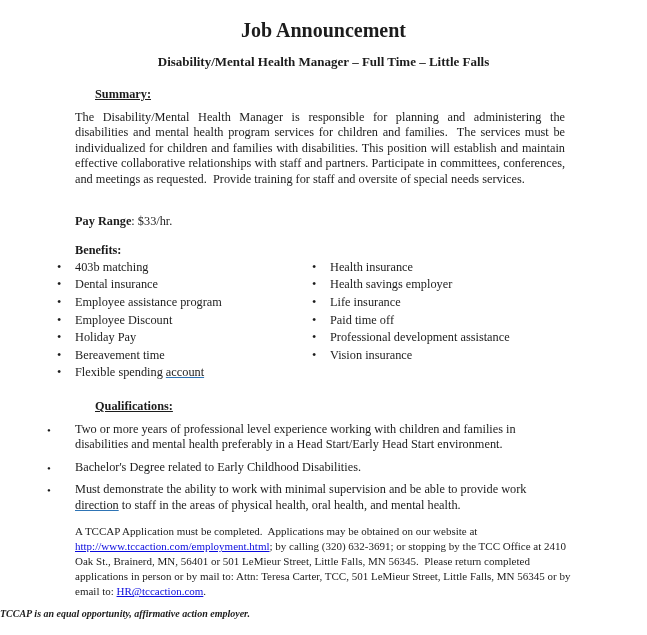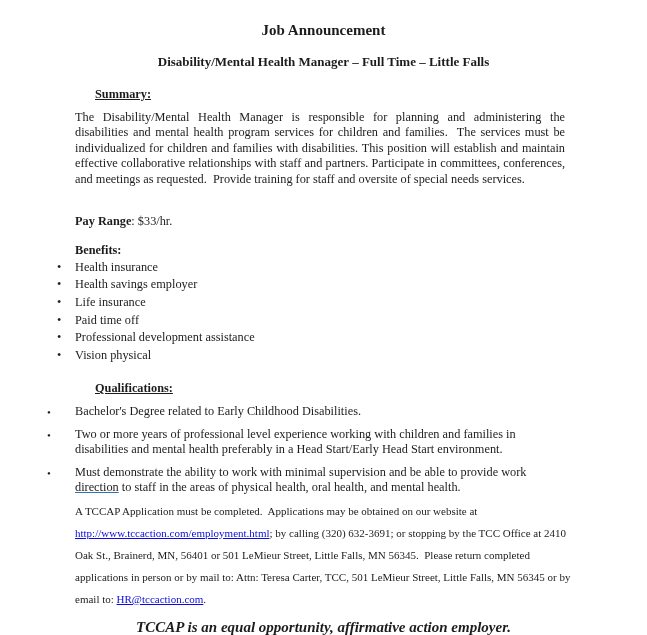--- a/index.html
+++ b/index.html
@@ -6,21 +6,21 @@
   .page{
     position:relative;
     width:647px;height:635px;
     box-sizing:border-box;
     padding-top:21px;
     background:#ffffff;
     font-family:"Liberation Serif","DejaVu Serif",serif;
     color:#1c1c1c;
     overflow:hidden;
   }
-  .title{text-align:center;font-weight:700;font-size:15px;line-height:18px;}
+  .title{text-align:center;font-weight:700;font-size:20px;line-height:18px;}
   .subtitle{text-align:center;font-weight:700;font-size:13px;line-height:20px;margin-top:13px;}
   .content{margin-left:75px;width:490px;font-size:12.3px;line-height:15.6px;}
   p{margin:0;}
   .heading{font-weight:700;}
   .underlined{text-decoration:underline;margin-left:20px;}
   .prewrap{white-space:pre-wrap;}
   .justify{text-align:justify;}
   .summary-heading{margin-top:15px;}
   .summary-p{margin-top:7px;}
   .pay-line{margin-top:26px;}
@@ -29,56 +29,65 @@
   .benefits-wrap{display:flex;margin-top:1px;}
   ul.bullets{list-style:none;margin:0;padding:0;}
   .col-left{width:255px;flex:0 0 255px;}
   .col-right{flex:1;}
   .bullets li{position:relative;margin-bottom:2px;}
   .bullets li::before{content:"\2022";position:absolute;left:-18px;}
   .quals-heading{margin-top:16px;}
   .quals{margin-top:0;}
   .quals li{margin-top:7px;margin-bottom:0;}
   .quals li::before{left:-28px;font-size:11px;top:1px;}
-  .small-text{font-size:11px;line-height:22px;margin-top:4px;width:505px;}
+  .small-text{font-size:11px;line-height:15px;margin-top:11px;width:505px;}
   a.link{color:#0b0bdd;text-decoration:underline;cursor:pointer;}
   .marked{text-decoration:underline;text-decoration-color:#2E74B5;text-decoration-thickness:1px;}
-  .footer{text-align:center;font-weight:700;font-style:italic;font-size:15px;margin-top:9px;}
+  .footer{font-weight:700;font-style:italic;font-size:10px;margin-top:9px;}
 </style>
 </head>
 <body>
 
 <div class="page">
 
   <div class="title">Job Announcement</div>
   <div class="subtitle">Disability/Mental Health Manager – Full Time – Little Falls</div>
 
   <div class="content">
 
     <div class="heading underlined summary-heading">Summary:</div>
     <p class="summary-p prewrap justify">The Disability/Mental Health Manager is responsible for planning and administering the disabilities and mental health program services for children and families.  The services must be individualized for children and families with disabilities. This position will establish and maintain effective collaborative relationships with staff and partners. Participate in committees, conferences, and meetings as requested.  Provide training for staff and oversite of special needs services.</p>
 
     <p class="pay-line"><span class="bold">Pay Range</span><span>: $33/hr.</span></p>
 
     <div class="heading benefits-heading">Benefits:</div>
     <div class="benefits-wrap">
+      <ul class="bullets col-left">
+        <li>403b matching</li>
+        <li>Dental insurance</li>
+        <li>Employee assistance program</li>
+        <li>Employee Discount</li>
+        <li>Holiday Pay</li>
+        <li>Bereavement time</li>
+        <li><span>Flexible spending </span><span class="marked">account</span></li>
+      </ul>
       <ul class="bullets col-right">
         <li>Health insurance</li>
         <li>Health savings employer</li>
         <li>Life insurance</li>
         <li>Paid time off</li>
         <li>Professional development assistance</li>
-        <li>Vision physical</li>
+        <li>Vision insurance</li>
       </ul>
     </div>
 
     <div class="heading underlined quals-heading">Qualifications:</div>
     <ul class="bullets quals">
+      <li>Two or more years of professional level experience working with children and families in disabilities and mental health preferably in a Head Start/Early Head Start environment.</li>
       <li>Bachelor's Degree related to Early Childhood Disabilities.</li>
-      <li>Two or more years of professional level experience working with children and families in disabilities and mental health preferably in a Head Start/Early Head Start environment.</li>
       <li><span>Must demonstrate the ability to work with minimal supervision and be able to provide work </span><span class="marked">direction</span><span> to staff in the areas of physical health, oral health, and mental health.</span></li>
     </ul>
 
     <p class="small-text prewrap"><span>A TCCAP Application must be completed.  Applications may be obtained on our website at </span><a class="link">http://www.tccaction.com/employment.html</a><span>; by calling (320) 632-3691; or stopping by the TCC Office at 2410 Oak St., Brainerd, MN, 56401 or 501 LeMieur Street, Little Falls, MN 56345.  Please return completed applications in person or by mail to: Attn: Teresa Carter, TCC, 501 LeMieur Street, Little Falls, MN 56345 or by email to: </span><a class="link">HR@tccaction.com</a><span>.</span></p>
 
   </div>
 
   <div class="footer">TCCAP is an equal opportunity, affirmative action employer.</div>
 
 </div>

